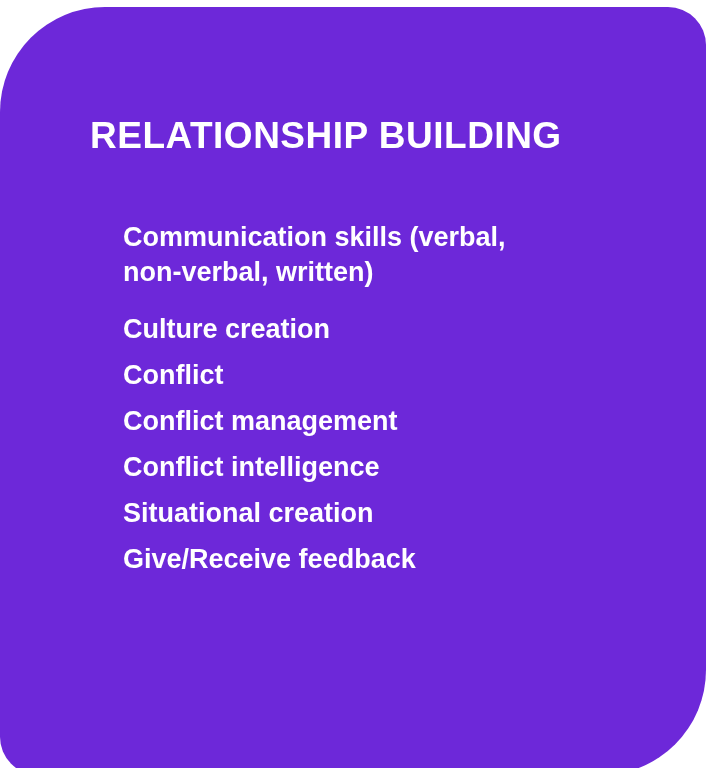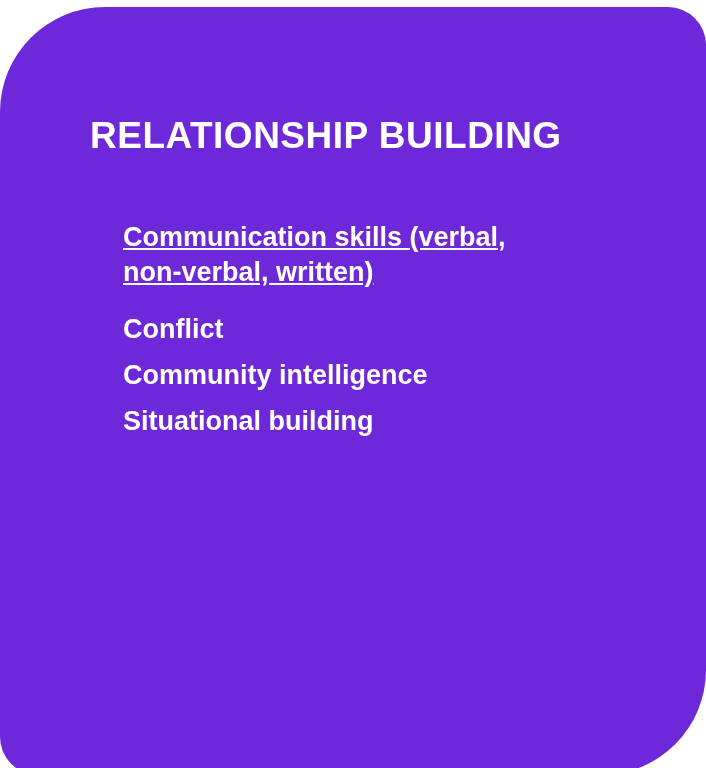--- a/index.html
+++ b/index.html
@@ -44,29 +44,31 @@
   .skills-list li {
     font-size: 27px;
     line-height: 35px;
     font-weight: 600;
     margin: 0 0 11px 0;
     color: #ffffff;
   }
   .skills-list li.first-item {
     margin-bottom: 22px;
     max-width: 440px;
-    text-decoration: underline;
   }
 </style>
 </head>
 <body>
 
 <div class="stage">
   <div class="card">
     <h1 class="card-title">RELATIONSHIP BUILDING</h1>
     <ul class="skills-list">
       <li class="first-item">Communication skills (verbal, non-verbal, written)</li>
+      <li>Culture creation</li>
       <li>Conflict</li>
-      <li>Community intelligence</li>
-      <li>Situational building</li>
+      <li>Conflict management</li>
+      <li>Conflict intelligence</li>
+      <li>Situational creation</li>
+      <li>Give/Receive feedback</li>
     </ul>
   </div>
 </div>
 
 </body></html>

